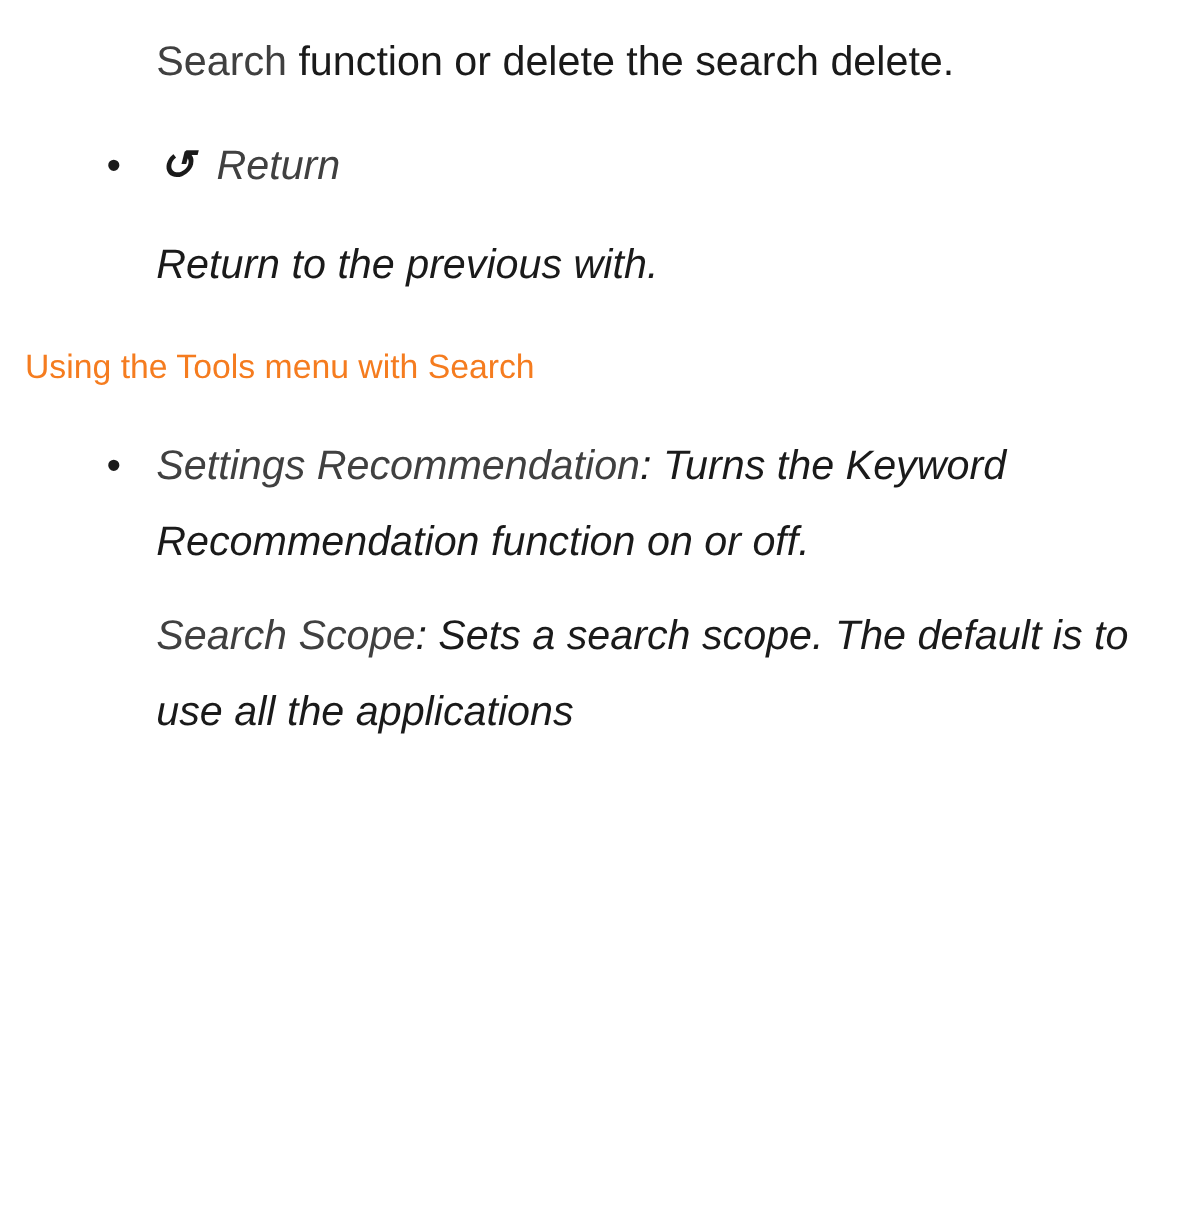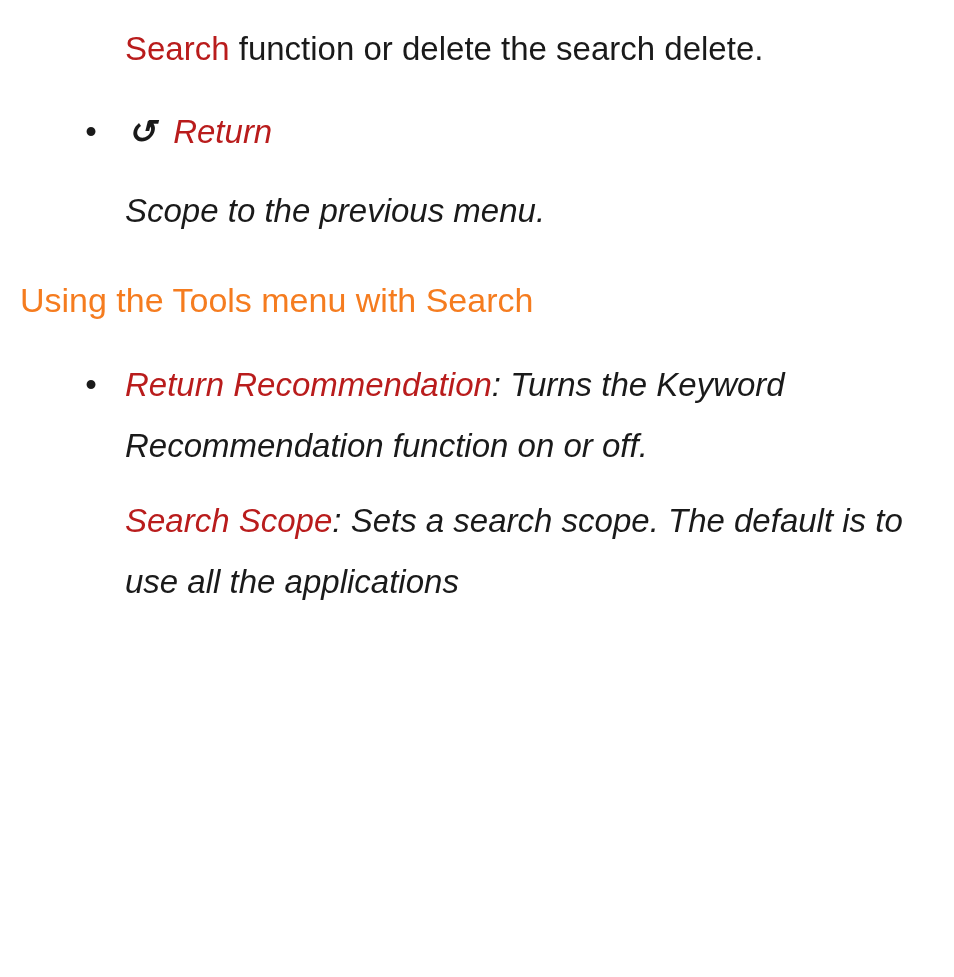--- a/index.html
+++ b/index.html
@@ -10,27 +10,27 @@
   body {
     font-family: Arial, Helvetica, sans-serif;
     font-size: 33px;
     line-height: 1.85;
     color: #1a1a1a;
     background: #fff;
     width: 954px;
     padding: 18px 20px 0 20px;
   }
   .blue {
-    color: #b91c1c;
+    color: #404040;
   }
   .orange {
     color: #f57c1f;
   }
   .section-heading {
-    font-size: 34px;
+    font-size: 27px;
     font-weight: normal;
     margin-top: 28px;
     margin-bottom: 22px;
   }
   ul {
     list-style: none;
     padding-left: 55px;
   }
   li {
     position: relative;
@@ -74,28 +74,28 @@
 <div class="first-para">
   <span class="blue">Search</span><span> function or delete the search delete.</span>
 </div>
 
 <ul>
   <li>
     <div class="item-head">
       <span class="icon-return">↺</span>
       <span class="blue">Return</span>
     </div>
-    <div class="item-body">Scope to the previous menu.</div>
+    <div class="item-body">Return to the previous with.</div>
   </li>
 </ul>
 
 <div class="section-heading orange">Using the Tools menu with Search</div>
 
 <ul>
   <li>
     <div class="sub-para">
-      <span class="blue">Return Recommendation</span><span>: Turns the Keyword Recommendation function on or off.</span>
+      <span class="blue">Settings Recommendation</span><span>: Turns the Keyword Recommendation function on or off.</span>
     </div>
     <div class="sub-para">
       <span class="blue">Search Scope</span><span>: Sets a search scope. The default is to use all the applications</span>
     </div>
   </li>
 </ul>
 
 </body></html>

